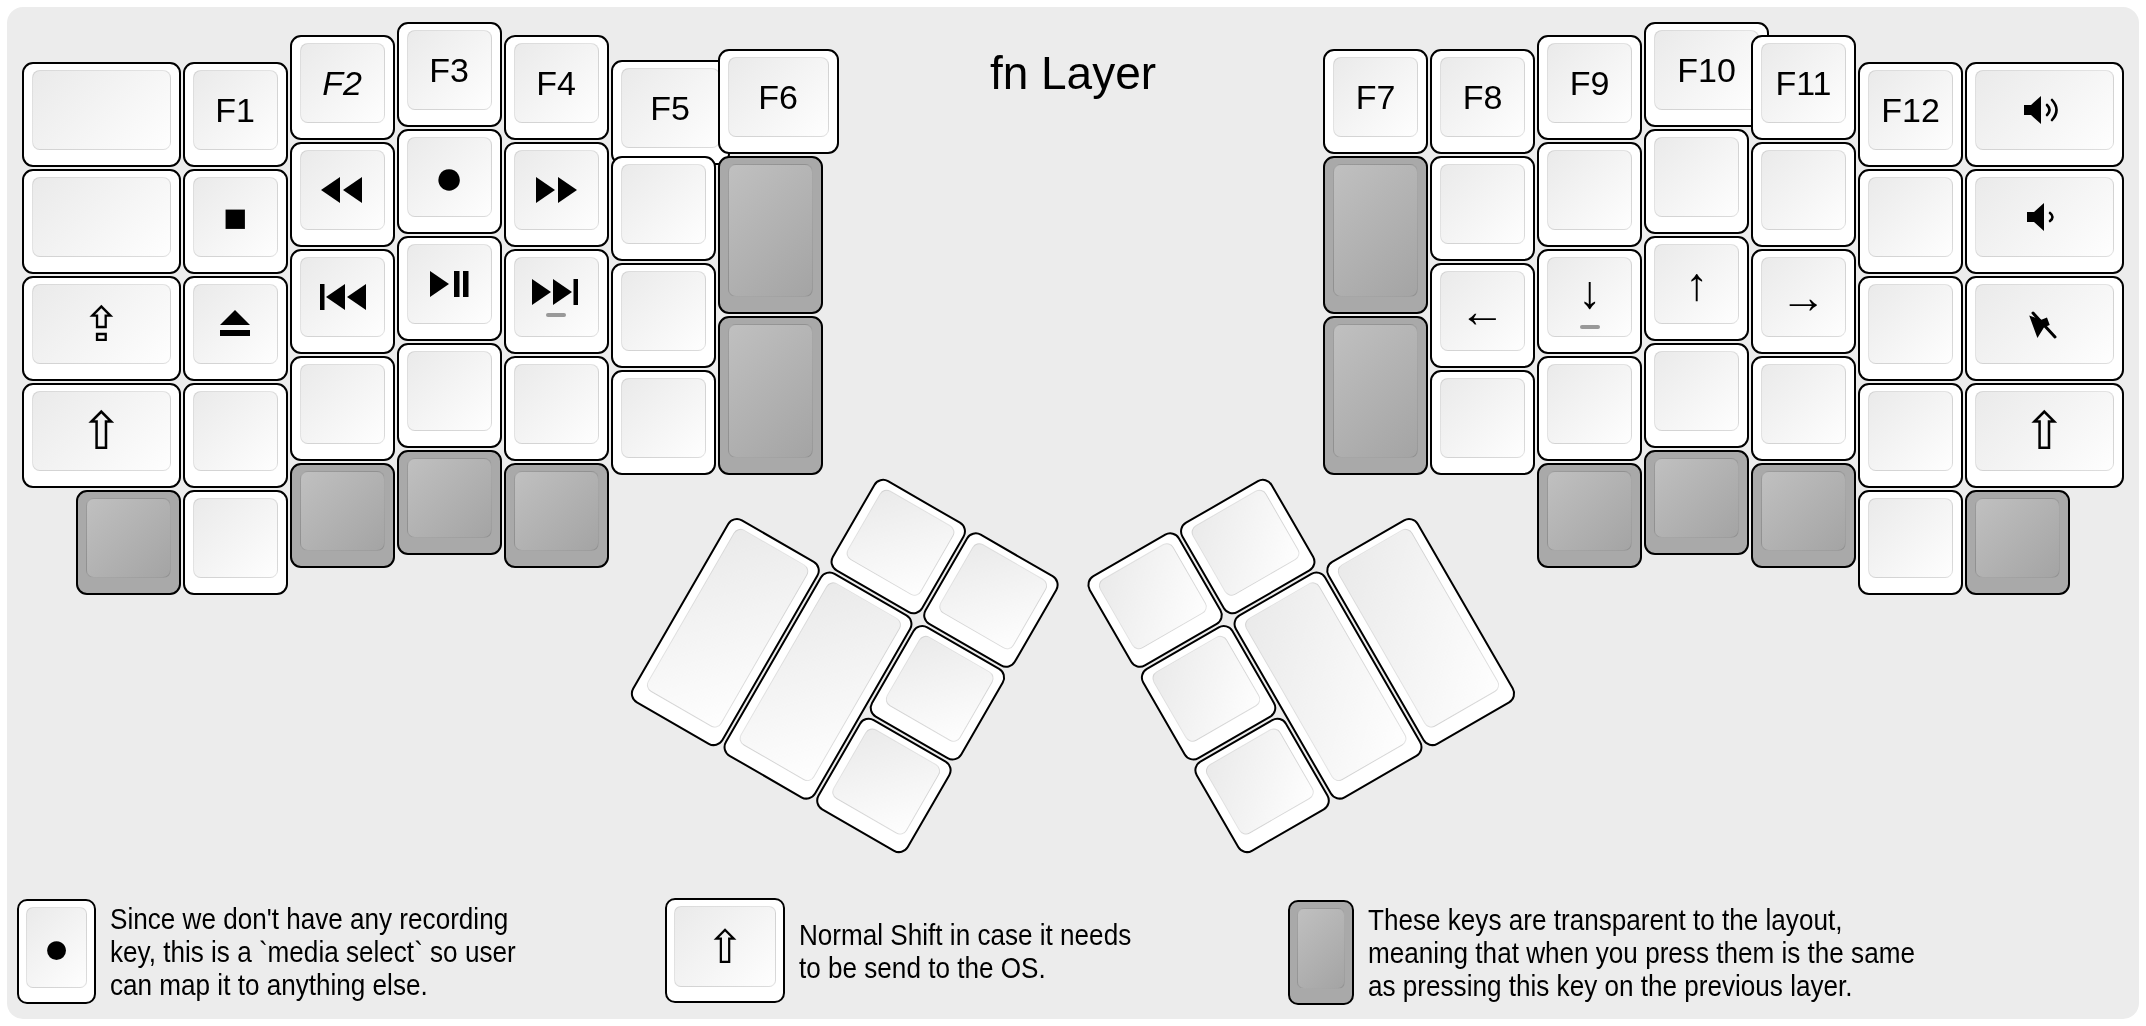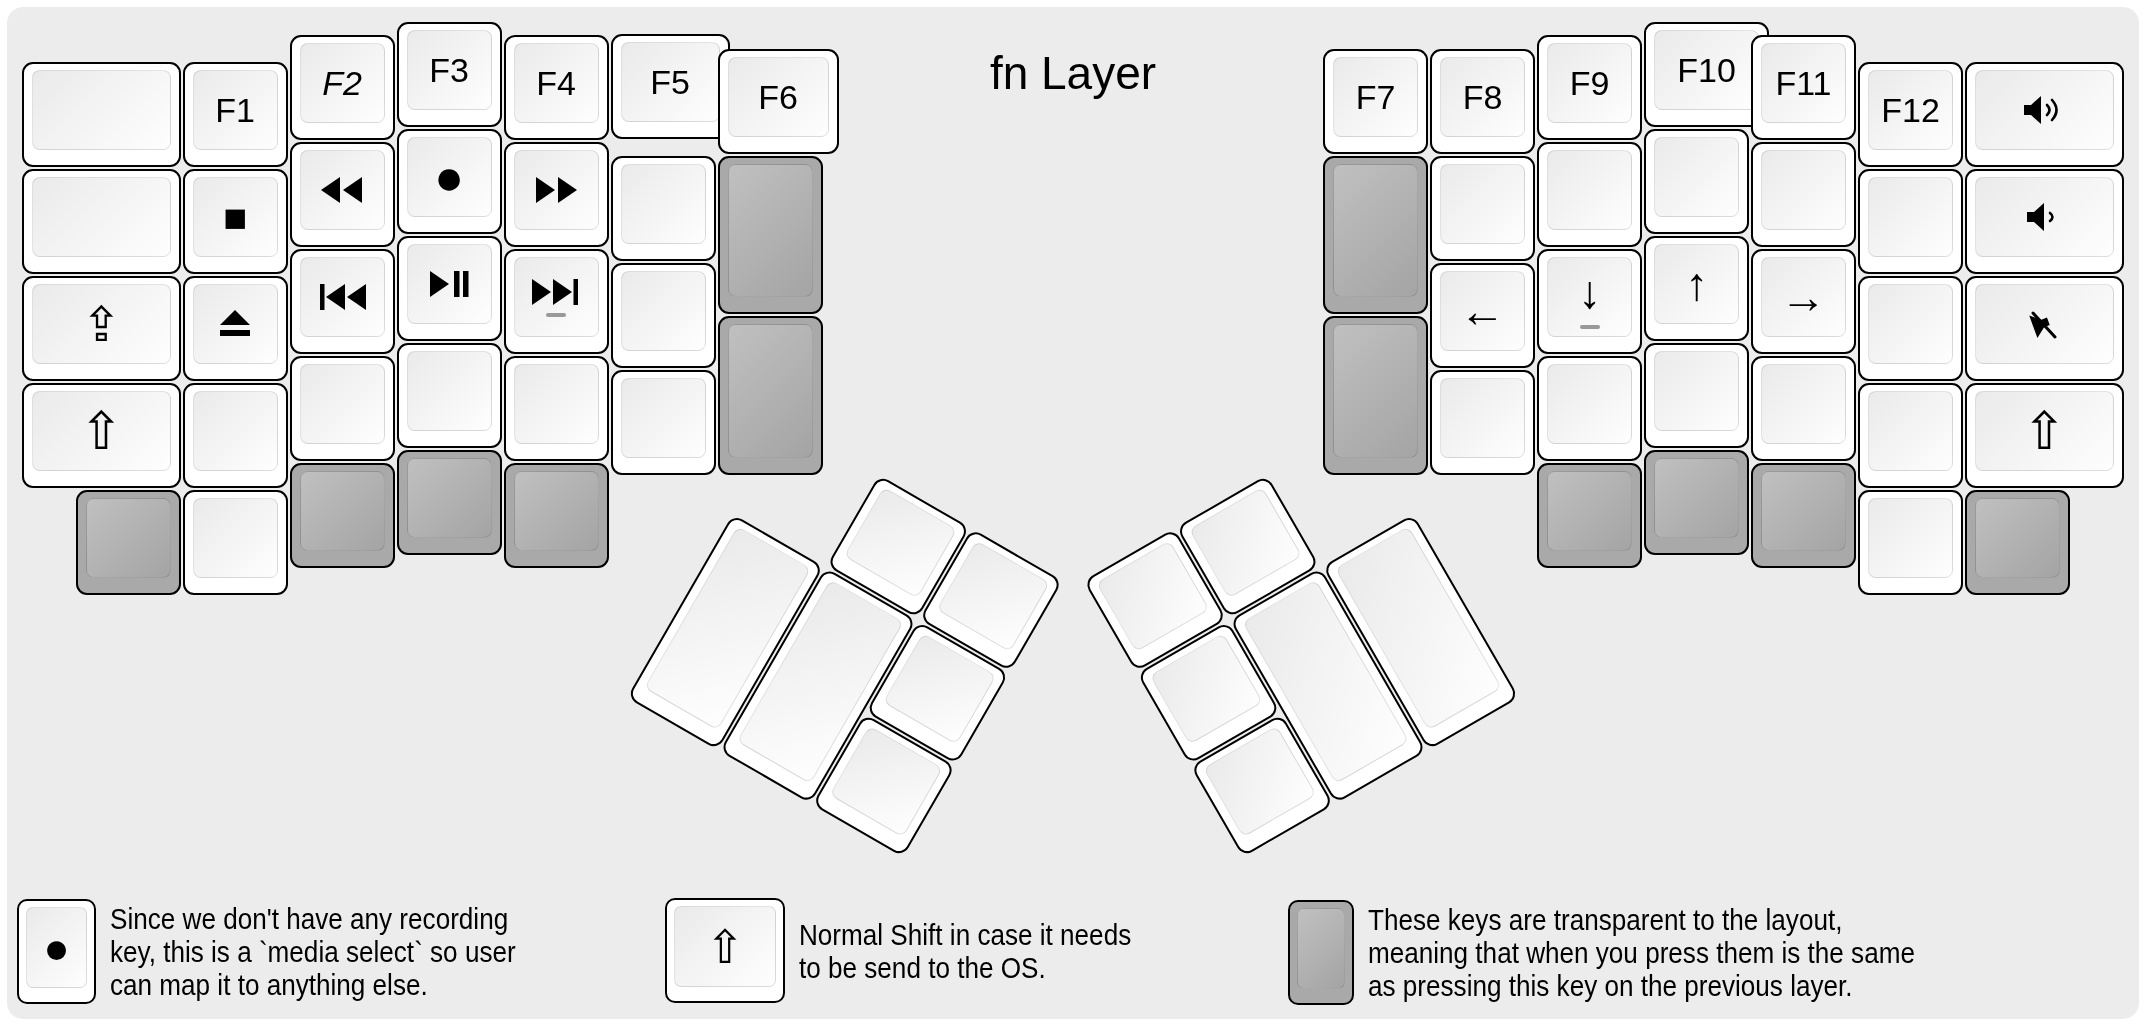--- a/index.html
+++ b/index.html
@@ -173,21 +173,21 @@
         </span>
         <div class="homing-bar"></div>
       </div>
     </div>
     <div class="key" style="left: 482.5px; top: 335.375px; width: 105px; height: 105px;">
       <div class="keytop"></div>
     </div>
     <div class="key gray" style="left: 482.5px; top: 442.375px; width: 105px; height: 105px;">
       <div class="keytop"></div>
     </div>
-    <div class="key" style="left: 589.5px; top: 13px; width: 119px; height: 105px;">
+    <div class="key" style="left: 589.5px; top: 39px; width: 119px; height: 105px;">
       <div class="keytop">
         <span class="klabel">F5</span>
       </div>
     </div>
     <div class="key" style="left: 589.5px; top: 134.75px; width: 105px; height: 105px;">
       <div class="keytop"></div>
     </div>
     <div class="key" style="left: 589.5px; top: 241.75px; width: 105px; height: 105px;">
       <div class="keytop"></div>
     </div>

